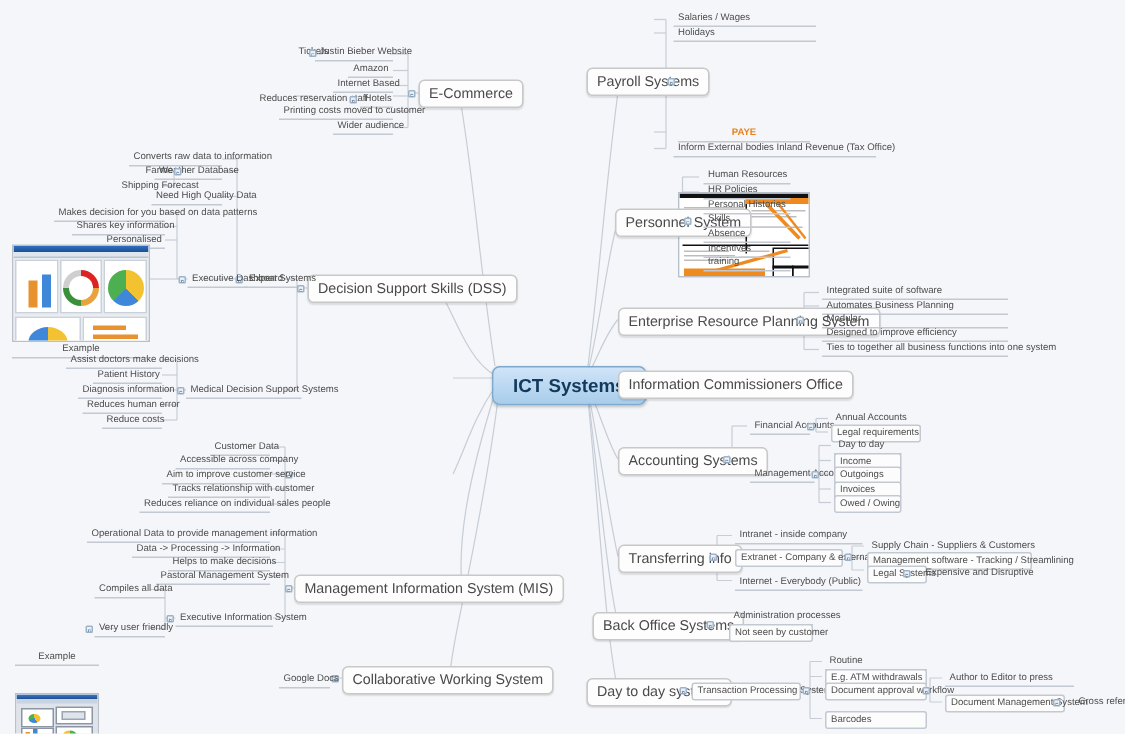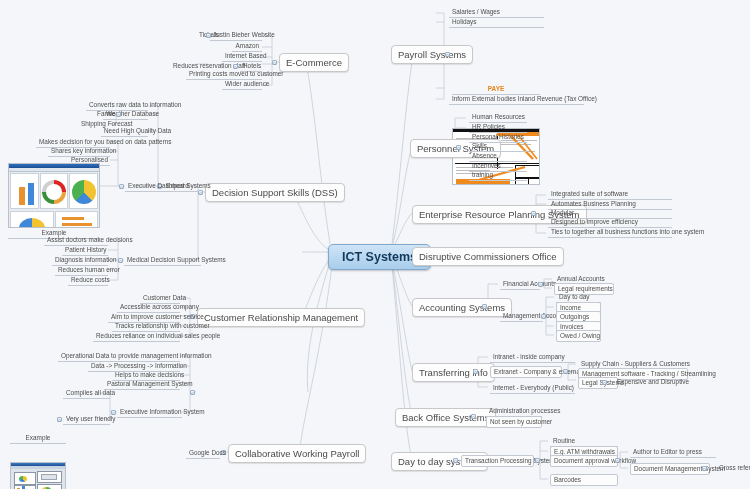--- a/index.html
+++ b/index.html
@@ -345,29 +345,29 @@
 
   <div class="node leaf" style="left:124px;top:255px;width:77px;">Medical Decision Support Systems</div>
   <div class="dot" style="left:118px;top:258px;"></div>
 
   <div class="node leaf r" style="left:44px;top:235px;width:64px;">Assist doctors make decisions</div>
   <div class="node leaf r" style="left:62px;top:245px;width:46px;">Patient History</div>
   <div class="node leaf r" style="left:52px;top:255px;width:56px;">Diagnosis information</div>
   <div class="node leaf r" style="left:55px;top:265px;width:53px;">Reduces human error</div>
   <div class="node leaf r" style="left:68px;top:275px;width:40px;">Reduce costs</div>
 
-  <div class="node main" style="left:197px;top:308px;">Customer Relationship Management</div>
   <div class="dot" style="left:190px;top:314px;"></div>
 
   <div class="node leaf r" style="left:140px;top:293px;width:40px;">Customer Data</div>
   <div class="node leaf r" style="left:117px;top:302px;width:63px;">Accessible across company</div>
   <div class="node leaf r" style="left:108px;top:312px;width:72px;">Aim to improve customer service</div>
   <div class="node leaf r" style="left:112px;top:321px;width:68px;">Tracks relationship with customer</div>
   <div class="node leaf r" style="left:93px;top:331px;width:87px;">Reduces reliance on individual sales people</div>
 
+  <div class="node main" style="left:196px;top:383px;">Management Information System (MIS)</div>
   <div class="dot" style="left:190px;top:390px;"></div>
 
   <div class="node leaf r" style="left:58px;top:351px;width:122px;">Operational Data to provide management information</div>
   <div class="node leaf r" style="left:88px;top:361px;width:92px;">Data -&gt; Processing -&gt; Information</div>
   <div class="node leaf r" style="left:112px;top:370px;width:68px;">Helps to make decisions</div>
   <div class="node leaf r" style="left:104px;top:379px;width:76px;">Pastoral Management System</div>
 
   <div class="node leaf" style="left:117px;top:407px;width:65px;">Executive Information System</div>
   <div class="dot" style="left:111px;top:410px;"></div>
 
@@ -385,21 +385,21 @@
       <div class="win" style="left:26px;top:21px;width:23px;height:11px;"></div>
       <div class="p" style="left:8px;top:13px;width:8px;height:6px;background:conic-gradient(#f2c230 0 40%,#3f87d8 40% 70%,#4caf50 70% 100%);"></div>
       <div class="p" style="left:31px;top:24px;width:9px;height:6px;background:conic-gradient(#4caf50 0 45%,#e0533a 45% 75%,#f2c230 75% 100%);"></div>
       <div style="position:absolute;left:6px;top:25px;width:3px;height:5px;background:#e8922f;"></div>
       <div style="position:absolute;left:11px;top:23px;width:3px;height:7px;background:#3f87d8;"></div>
       <div style="position:absolute;left:30px;top:11px;width:14px;height:4px;background:#dfe3ea;border:1px solid #9aa6b6;"></div>
     </div>
   </div>
   <div class="node leaf" style="left:10px;top:433px;width:56px;text-align:center;">Example</div>
 
-  <div class="node main" style="left:228px;top:444px;">Collaborative Working Payroll</div>
+  <div class="node main" style="left:228px;top:444px;">Collaborative Working System</div>
   <div class="dot" style="left:221px;top:450px;"></div>
   <div class="node leaf r" style="left:186px;top:448px;width:34px;">Google Docs</div>
 
   <div class="node main" style="left:391px;top:45px;">Payroll Systems</div>
   <div class="dot" style="left:445px;top:52px;"></div>
 
   <div class="node leaf" style="left:449px;top:7px;width:95px;">Salaries / Wages</div>
   <div class="node leaf" style="left:449px;top:17px;width:95px;">Holidays</div>
 
   <div class="node imgnode" style="left:452px;top:27px;width:88px;height:57px;">
@@ -446,21 +446,21 @@
 
   <div class="node main" style="left:412px;top:205px;">Enterprise Resource Planning System</div>
   <div class="dot" style="left:531px;top:211px;"></div>
 
   <div class="node leaf" style="left:548px;top:189px;width:124px;">Integrated suite of software</div>
   <div class="node leaf" style="left:548px;top:199px;width:124px;">Automates Business Planning</div>
   <div class="node leaf" style="left:548px;top:208px;width:124px;">Modular</div>
   <div class="node leaf" style="left:548px;top:217px;width:124px;">Designed to improve efficiency</div>
   <div class="node leaf" style="left:548px;top:227px;width:124px;">Ties to together all business functions into one system</div>
 
-  <div class="node main" style="left:412px;top:247px;">Disruptive Commissioners Office</div>
+  <div class="node main" style="left:412px;top:247px;">Information Commissioners Office</div>
 
   <div class="node main" style="left:412px;top:298px;">Accounting Systems</div>
   <div class="dot" style="left:482px;top:304px;"></div>
 
   <div class="node leaf" style="left:500px;top:279px;width:40px;">Financial Accounts</div>
   <div class="dot" style="left:538px;top:282px;"></div>
   <div class="node leaf" style="left:554px;top:274px;width:60px;">Annual Accounts</div>
   <div class="node leaf boxed" style="left:554px;top:283px;width:60px;">Legal requirements</div>
 
   <div class="node leaf" style="left:500px;top:311px;width:43px;">Management Accounts</div>

